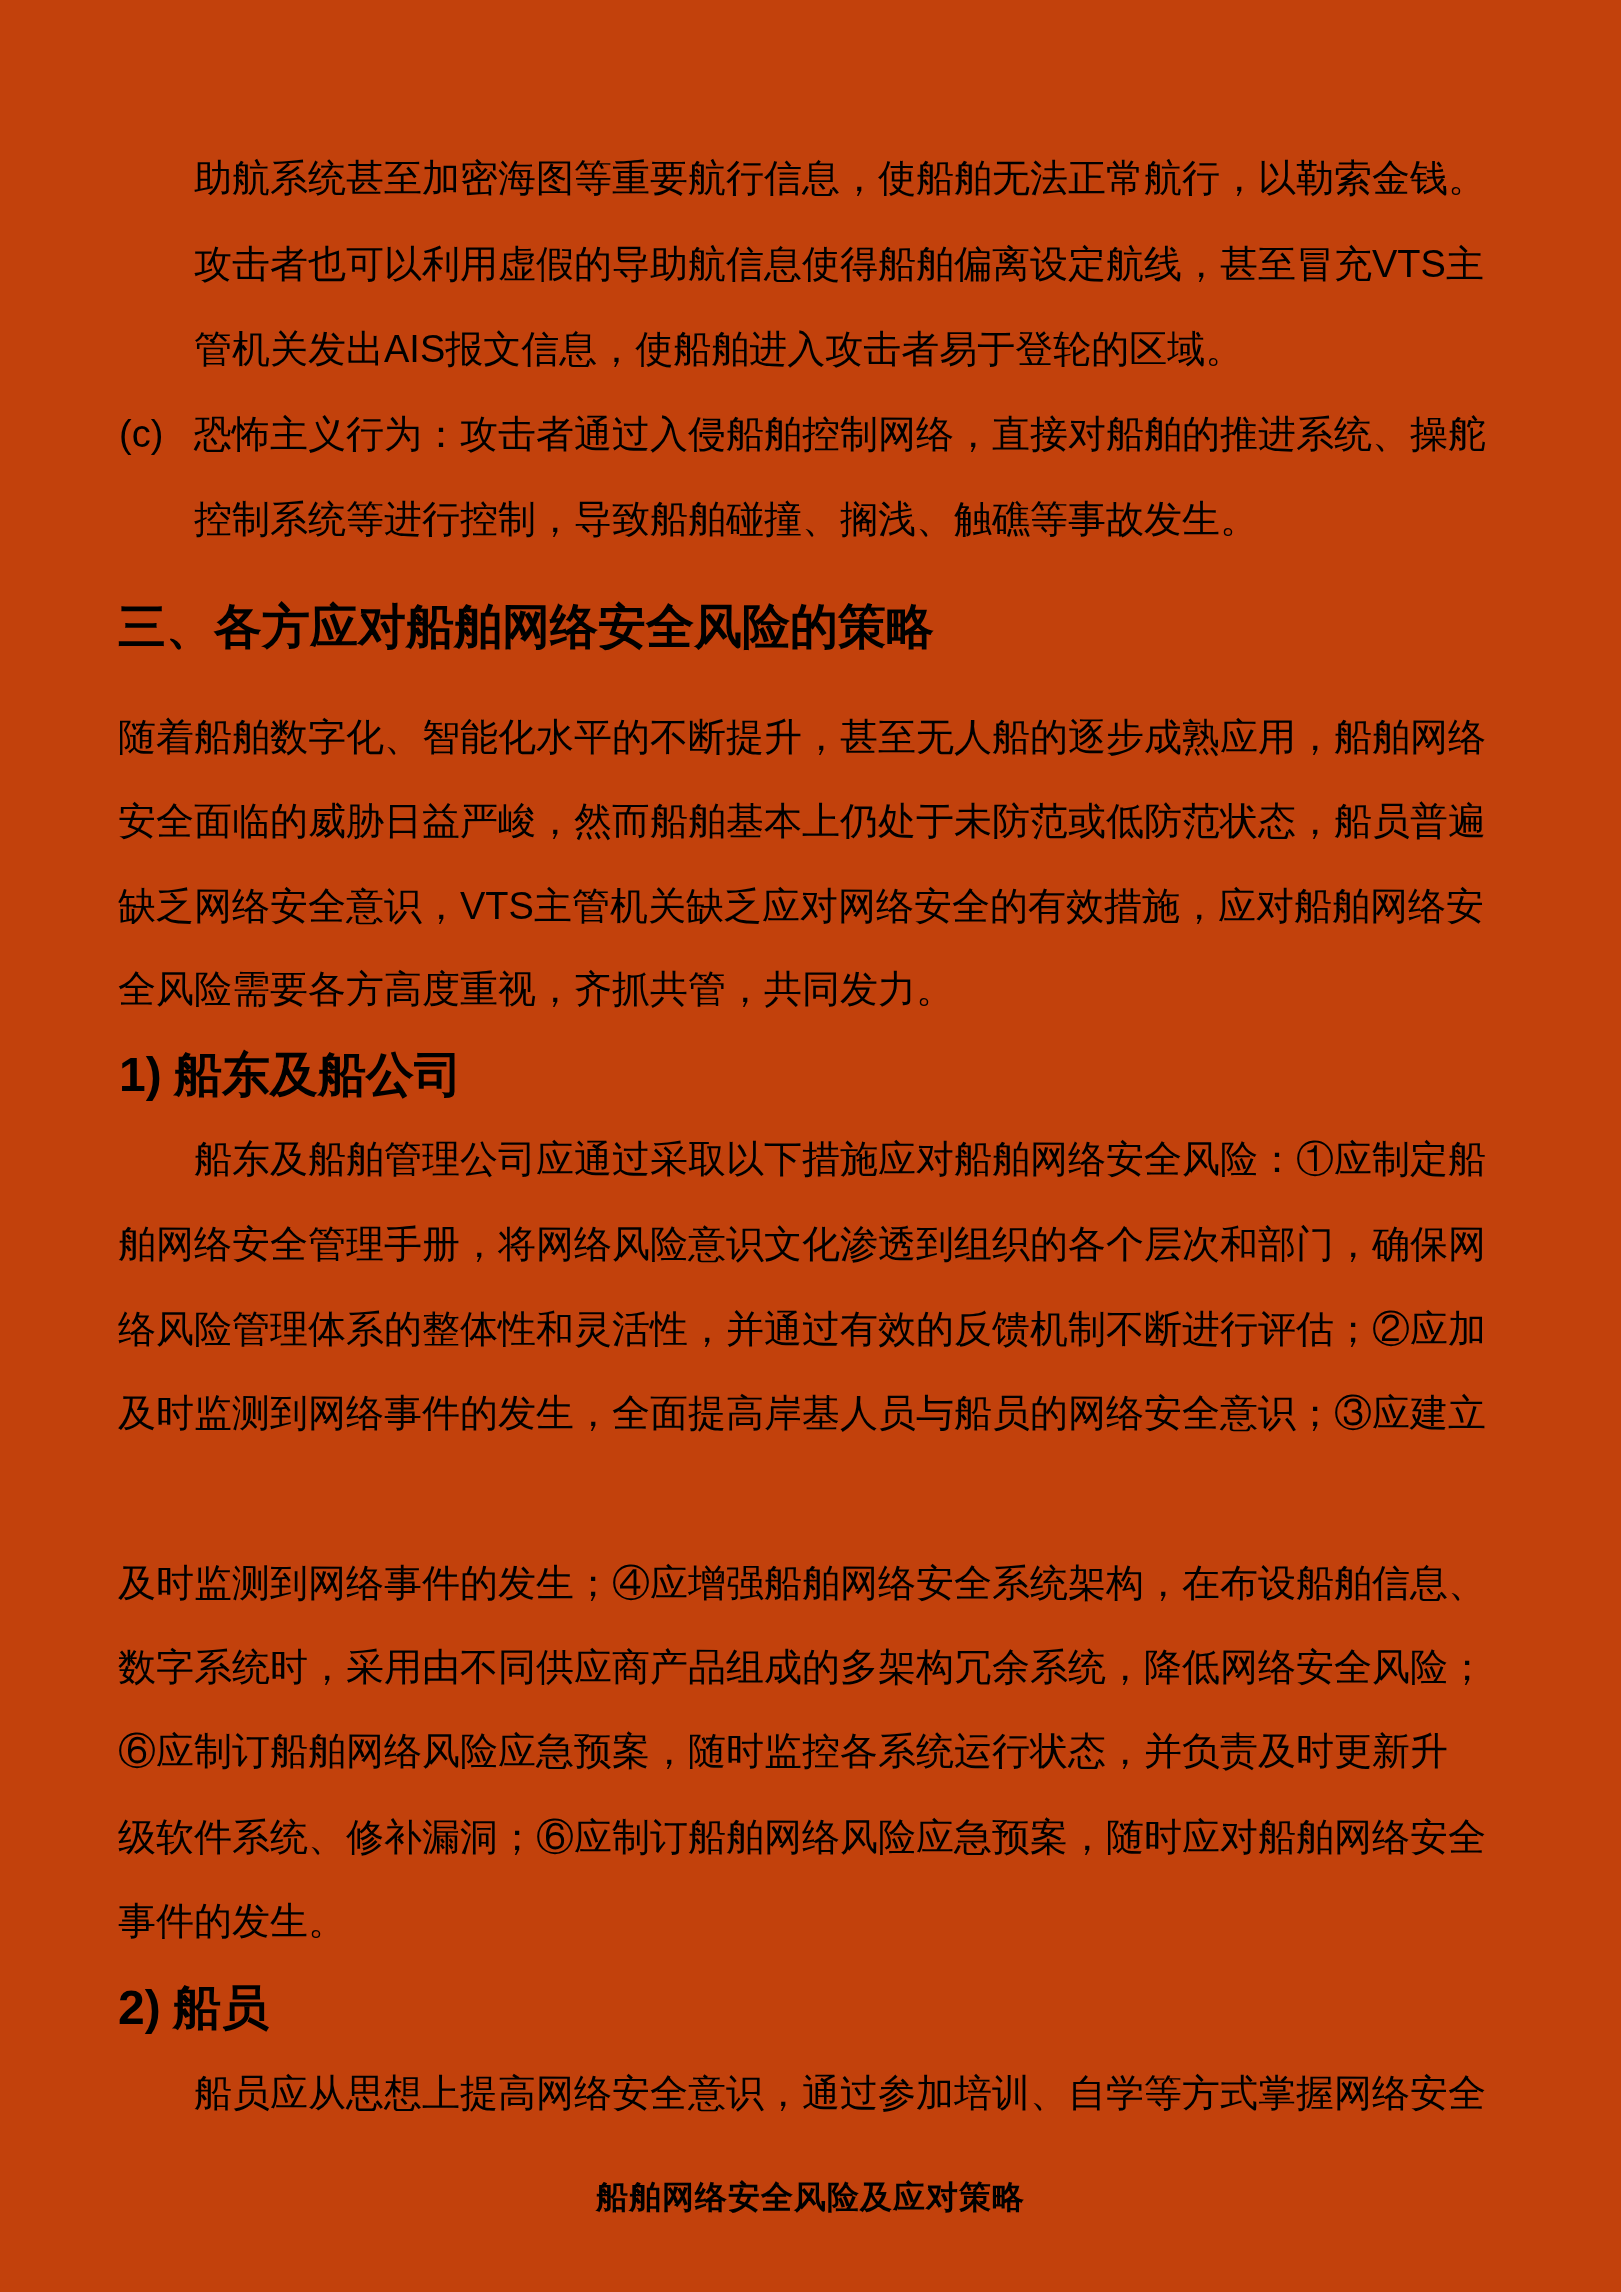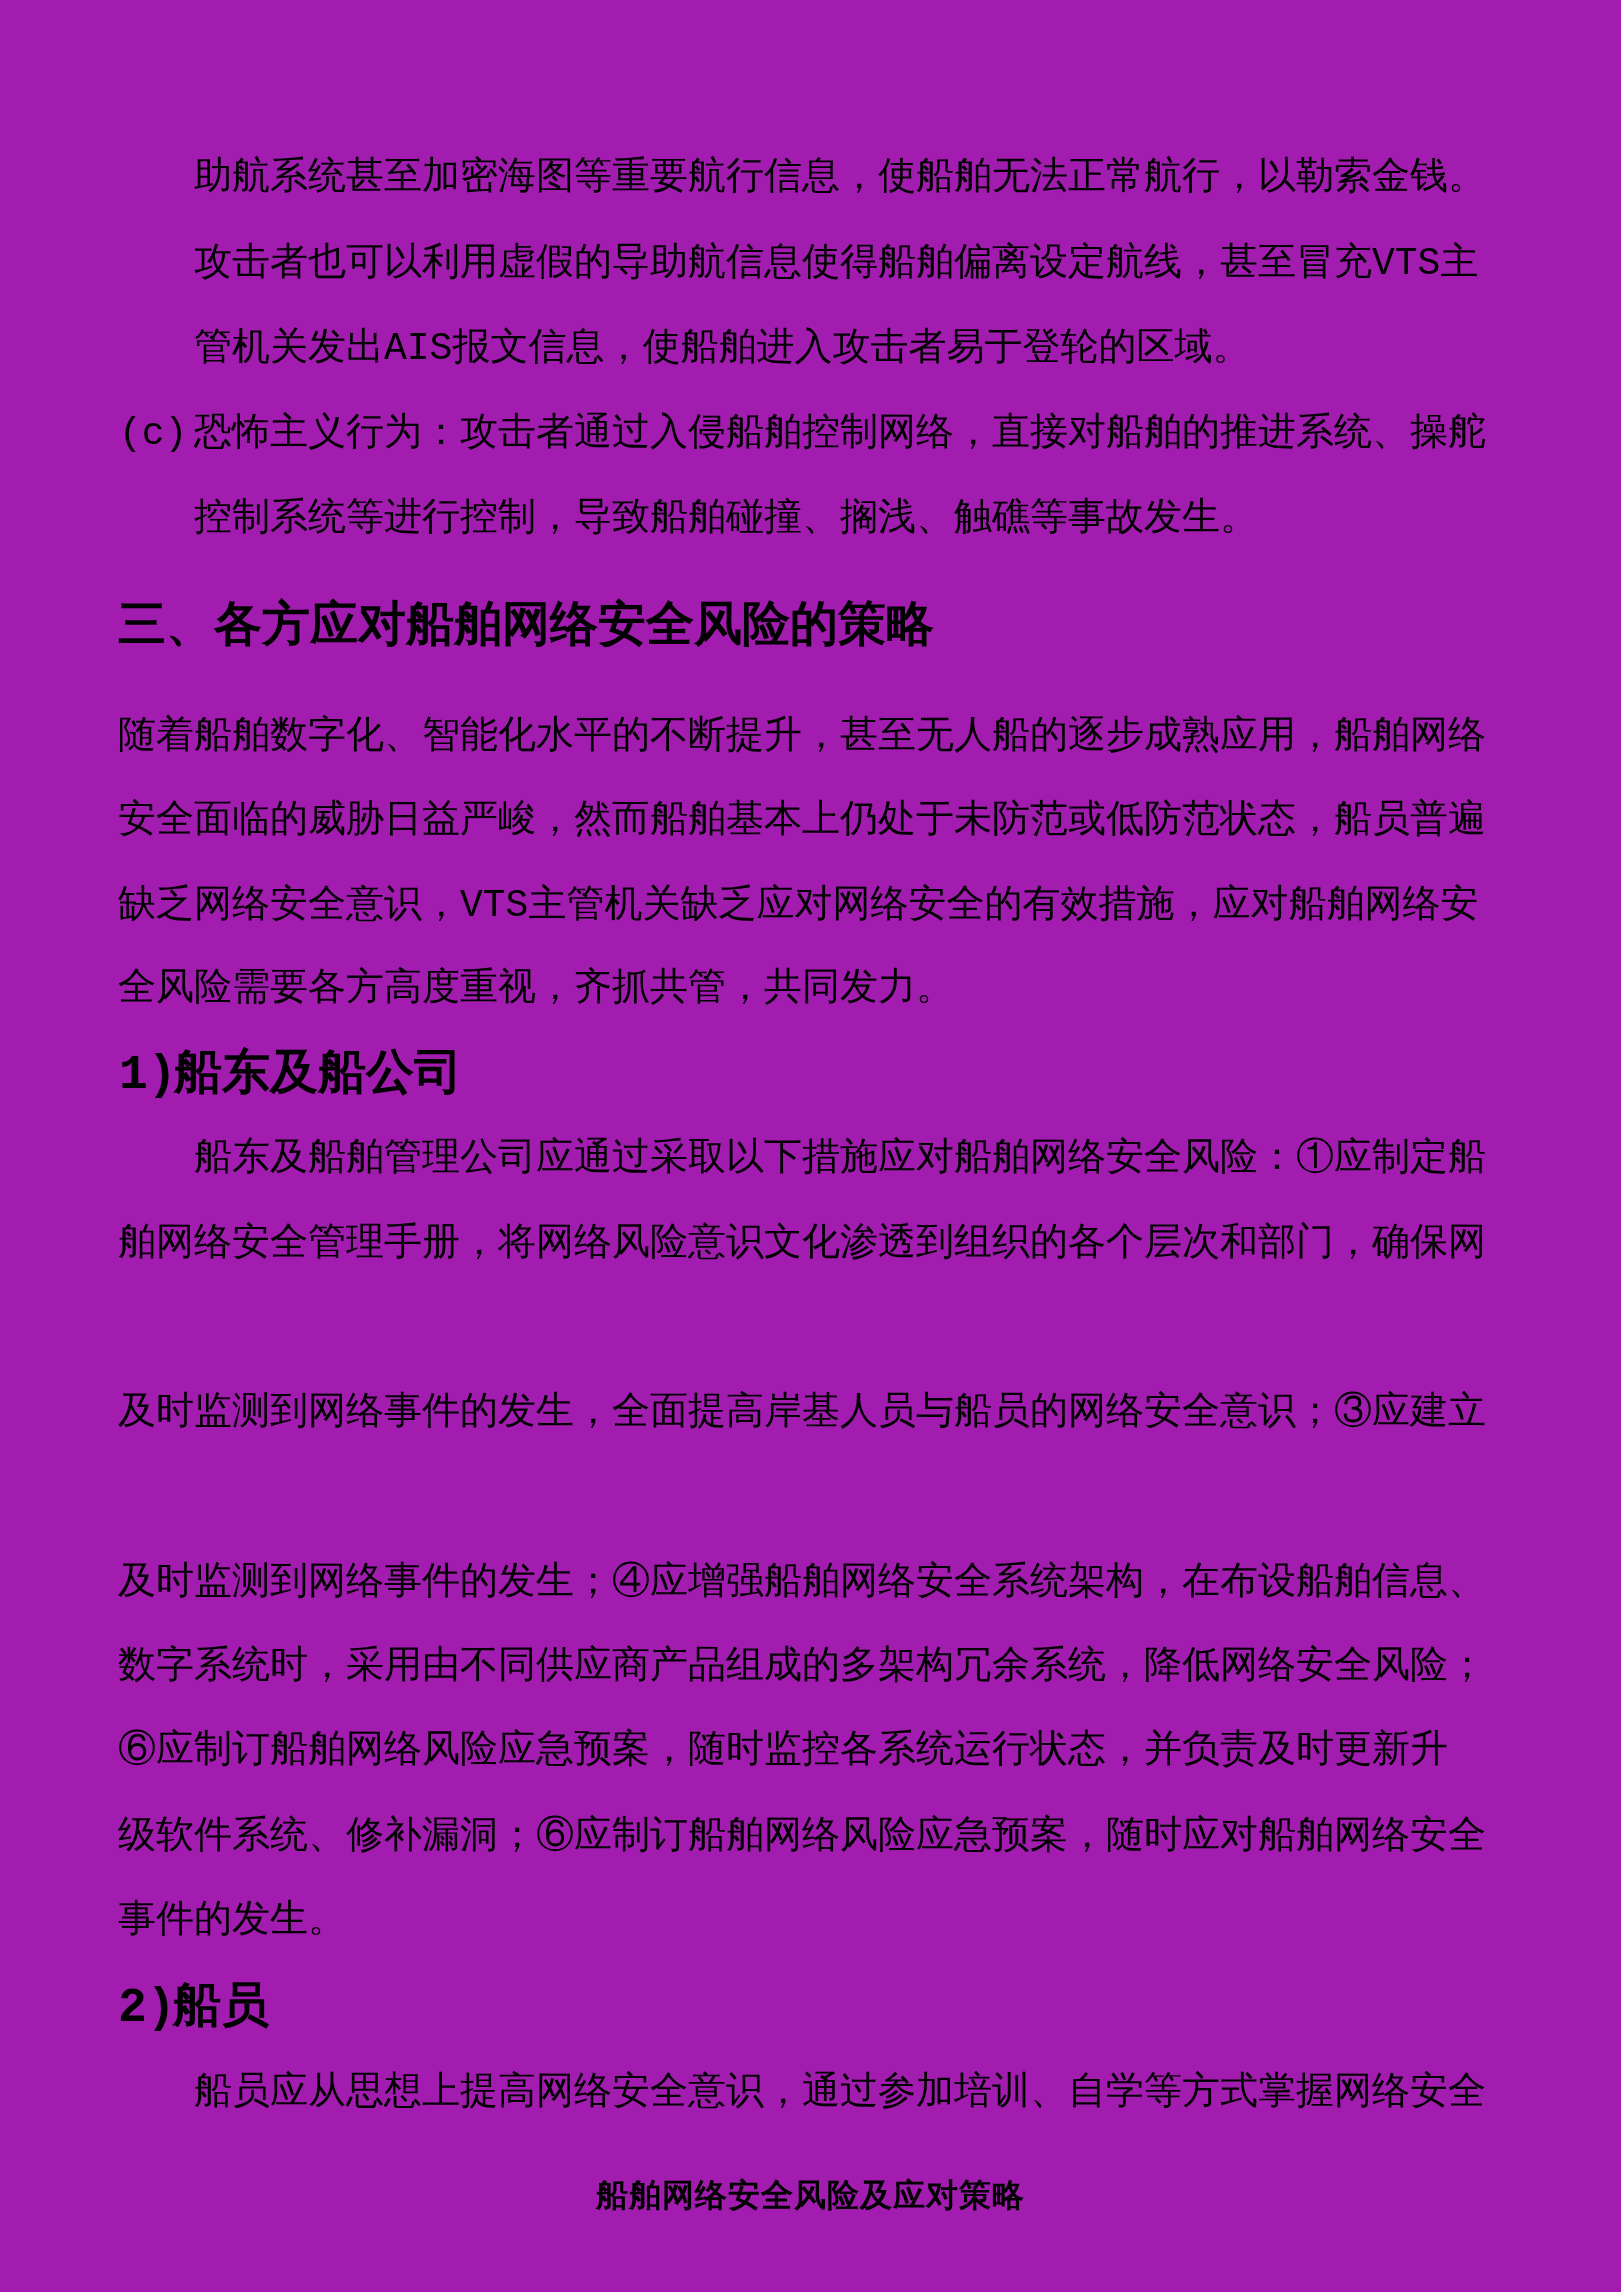--- a/index.html
+++ b/index.html
@@ -5,23 +5,23 @@
   html, body {
     margin: 0;
     padding: 0;
     background: #888;
   }
   .page {
     position: relative;
     width: 1621px;
     height: 2293px;
     margin: 0 auto;
-    background: #a21caf;
+    background: #c2410c;
     overflow: hidden;
-    font-family: Liberation Mono, monospace;
+    font-family: Liberation Sans, sans-serif;
     color: #000000;
   }
   .line {
     position: absolute;
     height: 84px;
     line-height: 84px;
     font-size: 38px;
     white-space: nowrap;
     color: #000;
   }
@@ -96,20 +96,21 @@
   <div class="line body-line" style="top:779px">安全面临的威胁日益严峻，然而船舶基本上仍处于未防范或低防范状态，船员普遍</div>
   <div class="line body-line" style="top:864px">缺乏网络安全意识，VTS主管机关缺乏应对网络安全的有效措施，应对船舶网络安</div>
   <div class="line body-line" style="top:947px">全风险需要各方高度重视，齐抓共管，共同发力。</div>
 
   <div class="heading" style="top:1033px; left:119px">
     <span class="num-marker">1)</span><span>船东及船公司</span>
   </div>
 
   <div class="line indent" style="top:1117px">船东及船舶管理公司应通过采取以下措施应对船舶网络安全风险：①应制定船</div>
   <div class="line body-line" style="top:1202px">舶网络安全管理手册，将网络风险意识文化渗透到组织的各个层次和部门，确保网</div>
+  <div class="line body-line" style="top:1287px">络风险管理体系的整体性和灵活性，并通过有效的反馈机制不断进行评估；②应加</div>
   <div class="line body-line" style="top:1371px">及时监测到网络事件的发生，全面提高岸基人员与船员的网络安全意识；③应建立</div>
   <div class="line body-line" style="top:1541px">及时监测到网络事件的发生；④应增强船舶网络安全系统架构，在布设船舶信息、</div>
   <div class="line body-line" style="top:1625px">数字系统时，采用由不同供应商产品组成的多架构冗余系统，降低网络安全风险；</div>
   <div class="line body-line" style="top:1709px">⑥应制订船舶网络风险应急预案，随时监控各系统运行状态，并负责及时更新升</div>
   <div class="line body-line" style="top:1795px">级软件系统、修补漏洞；⑥应制订船舶网络风险应急预案，随时应对船舶网络安全</div>
   <div class="line body-line" style="top:1879px">事件的发生。</div>
 
   <div class="heading" style="top:1966px; left:118px">
     <span class="num-marker">2)</span><span>船员</span>
   </div>

